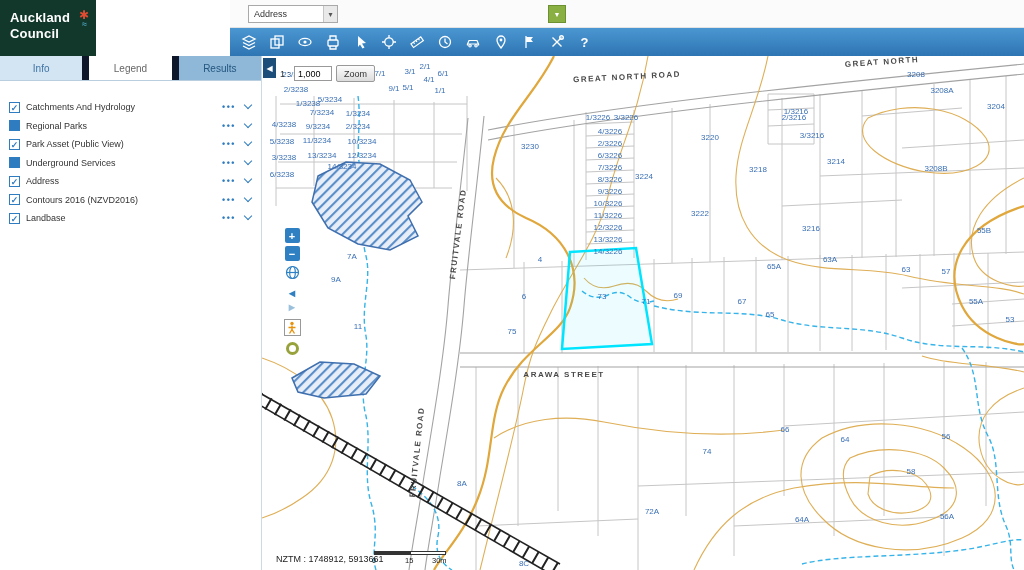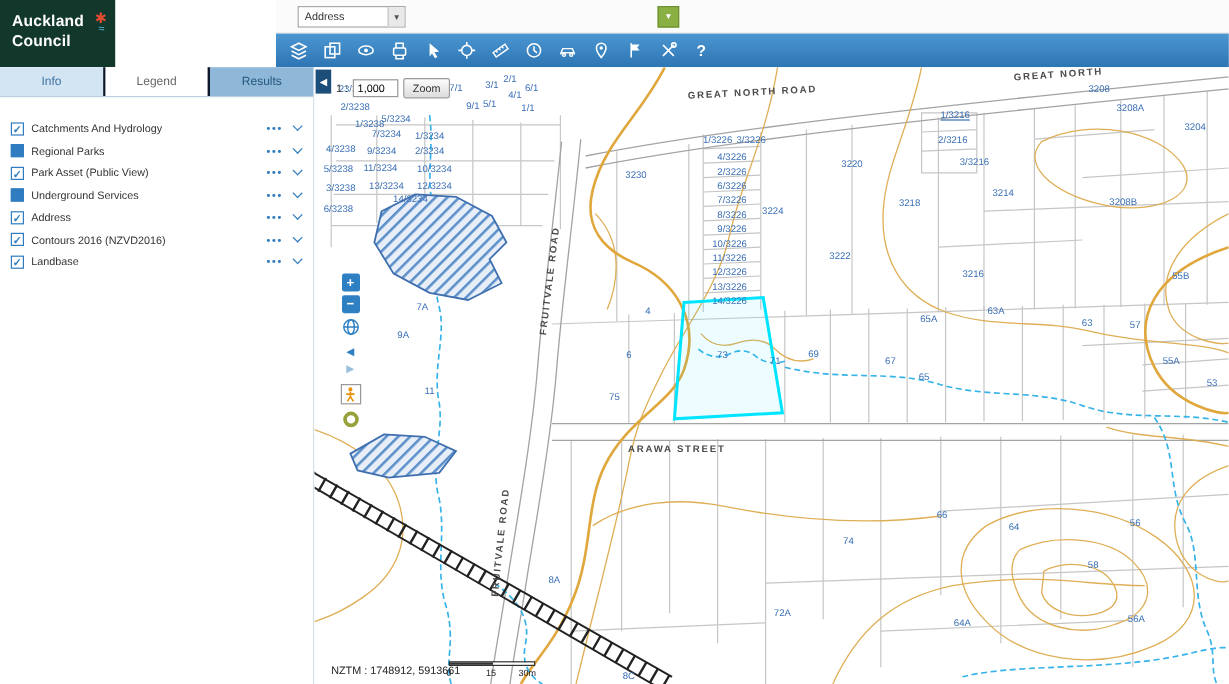--- a/index.html
+++ b/index.html
@@ -26,21 +26,21 @@
   display:flex;align-items:center;justify-content:center;cursor:pointer}
 .toolbar{position:absolute;left:230px;top:28px;width:794px;height:28px;background:linear-gradient(#4b97d2,#2d75b3);
   display:flex;align-items:center;gap:7px;padding-left:8px}
 .tbtn{width:21px;height:21px;display:flex;align-items:center;justify-content:center;border-radius:2px;cursor:pointer}
 .tbtn svg{display:block}
 .qm{color:#fff;font-weight:bold;font-size:13px}
 
 
 .sidebar{position:absolute;left:0;top:56px;width:262px;height:514px;background:#fff;border-right:1px solid #cdd9e4}
 .tabs{display:flex;height:25px;border-bottom:1px solid #b9cfdf}
-.tab{flex:1;display:flex;align-items:center;justify-content:center;font-size:10px;cursor:pointer;border-right:2px solid #0f172a}
+.tab{flex:1;display:flex;align-items:center;justify-content:center;font-size:10px;cursor:pointer;border-right:7px solid #0f172a}
 .tab:last-child{border-right:none}
 .tab-info{background:#d3e5f3;color:#3f74a3}
 .tab-legend{background:#ffffff;color:#666}
 .tab-results{background:#8fb8d8;color:#24567e}
 .layers{padding-top:17px}
 .layer-row{display:flex;align-items:center;height:18.5px;padding:0 10px 0 9px}
 .cb{width:11px;height:11px;border:1px solid #2f7cc0;background:#fff;font-size:9px;line-height:10px;color:#2f7cc0;font-weight:bold;
   text-align:center;margin-right:6px;flex:none;cursor:pointer;overflow:hidden}
 .layer-row.filled .cb{background:#2f7cc0;color:#2f7cc0}
 .lname{flex:1;font-size:9px;font-weight:normal;color:#333;white-space:nowrap;overflow:hidden}
@@ -334,21 +334,21 @@
       <span class="parcel-label" style="left: 146px; top: 31px; transform: translate(-50%, -50%);">5/1</span>
       <span class="parcel-label" style="left: 163px; top: 10px; transform: translate(-50%, -50%);">2/1</span>
       <span class="parcel-label" style="left: 167px; top: 23px; transform: translate(-50%, -50%);">4/1</span>
       <span class="parcel-label" style="left: 178px; top: 34px; transform: translate(-50%, -50%);">1/1</span>
       <span class="parcel-label" style="left: 181px; top: 17px; transform: translate(-50%, -50%);">6/1</span>
       <span class="parcel-label" style="left: 268px; top: 90px; transform: translate(-50%, -50%);">3230</span>
       <span class="parcel-label" style="left: 382px; top: 120px; transform: translate(-50%, -50%);">3224</span>
       <span class="parcel-label" style="left: 438px; top: 157px; transform: translate(-50%, -50%);">3222</span>
       <span class="parcel-label" style="left: 448px; top: 81px; transform: translate(-50%, -50%);">3220</span>
       <span class="parcel-label" style="left: 496px; top: 113px; transform: translate(-50%, -50%);">3218</span>
-      <span class="parcel-label" style="left: 534px; top: 40px; transform: translate(-50%, -50%); text-decoration: underline;">1/3216</span>
+      <span class="parcel-label" style="left: 534px; top: 55px; transform: translate(-50%, -50%);">1/3216</span>
       <span class="parcel-label" style="left: 532px; top: 61px; transform: translate(-50%, -50%);">2/3216</span>
       <span class="parcel-label" style="left: 534px; top: 79px; transform: translate(-50%, -50%); padding-left: 32px;">3/3216</span>
       <span class="parcel-label" style="left: 549px; top: 172px; transform: translate(-50%, -50%);">3216</span>
       <span class="parcel-label" style="left: 574px; top: 105px; transform: translate(-50%, -50%);">3214</span>
       <span class="parcel-label" style="left: 734px; top: 50px; transform: translate(-50%, -50%);">3204</span>
       <span class="parcel-label" style="left: 654px; top: 18px; transform: translate(-50%, -50%);">3208</span>
       <span class="parcel-label" style="left: 680px; top: 34px; transform: translate(-50%, -50%);">3208A</span>
       <span class="parcel-label" style="left: 674px; top: 112px; transform: translate(-50%, -50%);">3208B</span>
       <span class="parcel-label" style="left: 722px; top: 174px; transform: translate(-50%, -50%);">55B</span>
       <span class="parcel-label" style="left: 336px; top: 61px; transform: translate(-50%, -50%);">1/3226</span>

